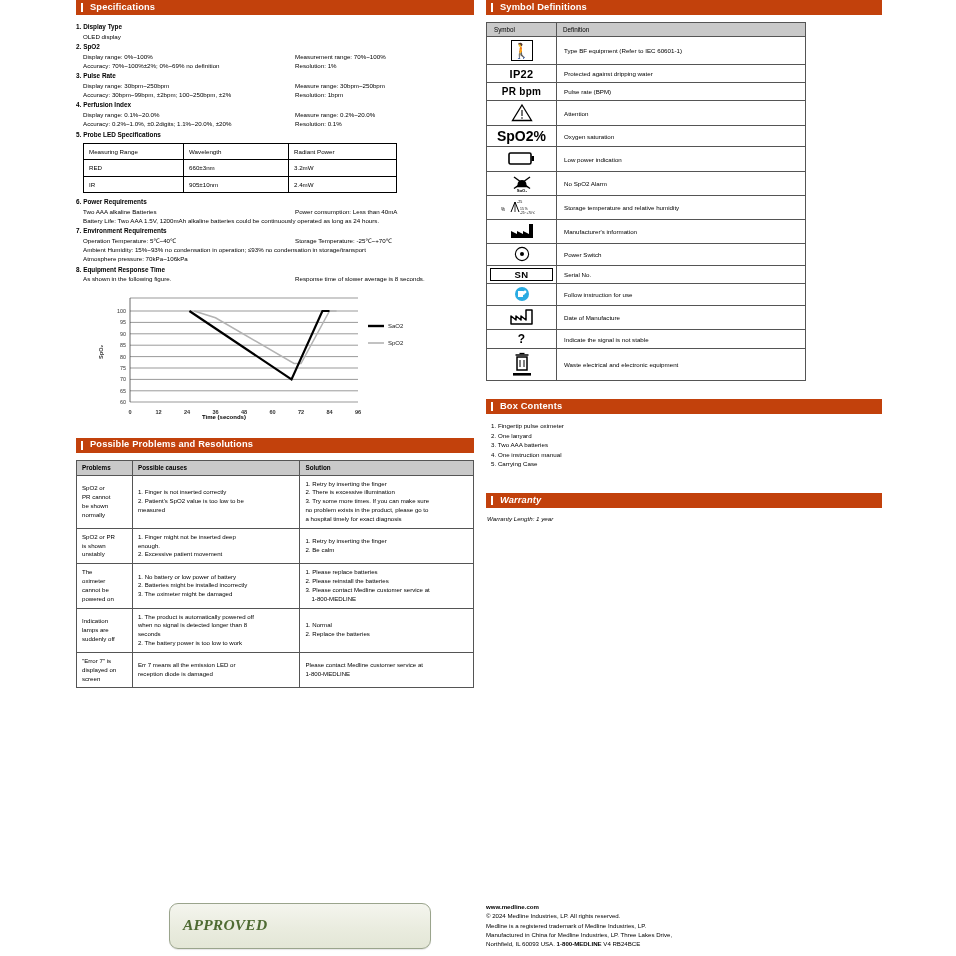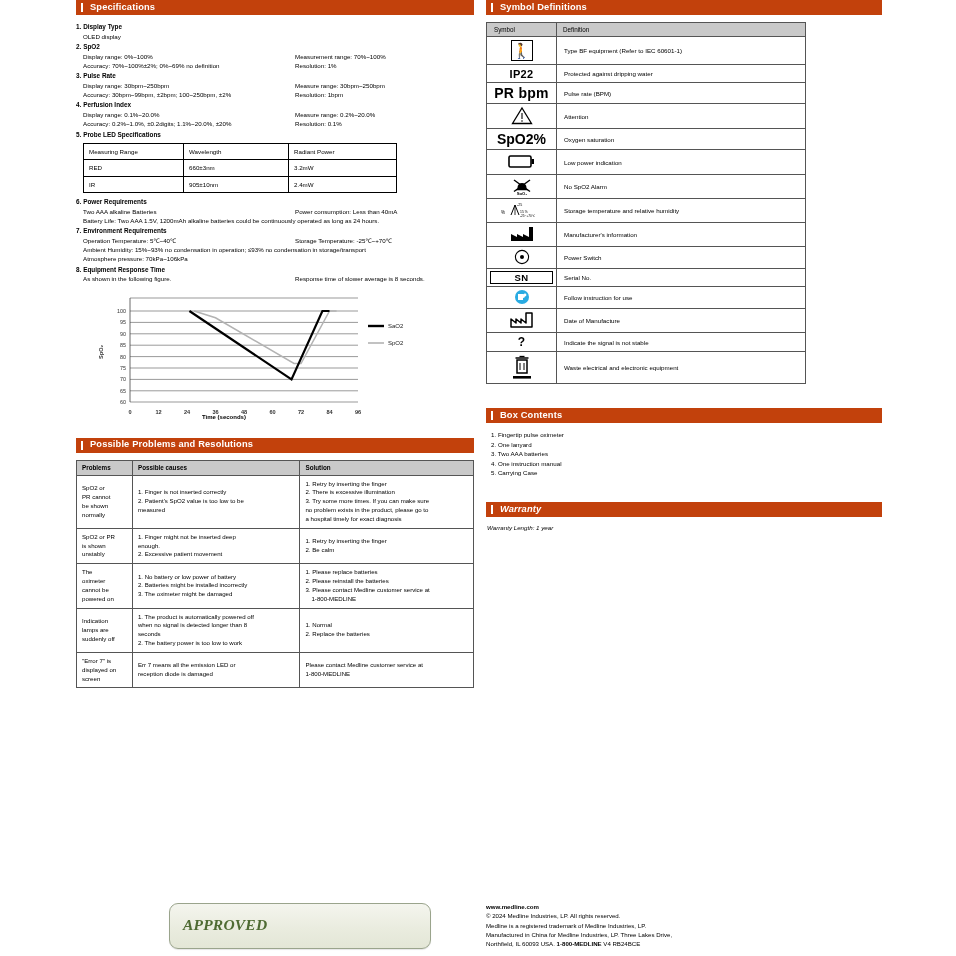--- a/index.html
+++ b/index.html
@@ -128,21 +128,21 @@
   
   .g-box{
     display:inline-block; border:1.4px solid #000;
     width:22px; height:21px; position:relative;
   }
   .g-person{
     position:absolute; left:50%; top:50%; transform:translate(-50%,-50%);
     font-size:15px; line-height:1;
   }
   .g-text-bold{ font-weight:bold; font-size:11px; letter-spacing:.3px; }
-  .g-text-bold.sm{ font-size:14px; }
+  .g-text-bold.sm{ font-size:10px; }
   .g-spo2{ font-weight:bold; font-size:14px; }
   .g-sn{
     display:inline-block; border:1.6px solid #000; padding:0 23px;
     font-weight:bold; font-size:9.5px; letter-spacing:.5px;
   }
   .g-q{ font-weight:bold; font-size:12px; }
 
   
   .box-list{ font-size:6.2px; line-height:1.55; padding-left:5px; }
   .warranty-body{ font-size:6.2px; padding-left:1px; }
@@ -600,21 +600,21 @@
             <line x1="9" y1="9" x2="9" y2="16" stroke="#000" stroke-width="1"></line>
             <line x1="13" y1="9" x2="13" y2="16" stroke="#000" stroke-width="1"></line>
             <rect x="2" y="22" width="18" height="2.6" fill="#000"></rect>
           </svg>
         </td>
         <td class="defcell">Waste electrical and electronic equipment</td>
       </tr>
     </tbody>
   </table>
 
-  <div style="margin-top:24px;">
+  <div style="margin-top:18px;">
     <div class="sec-bar">
       <span class="tick"></span>
       <span class="sec-title">Box Contents</span>
     </div>
     <div class="box-list">
       <div>1. Fingertip pulse oximeter</div>
       <div>2. One lanyard</div>
       <div>3. Two AAA batteries</div>
       <div>4. One instruction manual</div>
       <div>5. Carrying Case</div>

